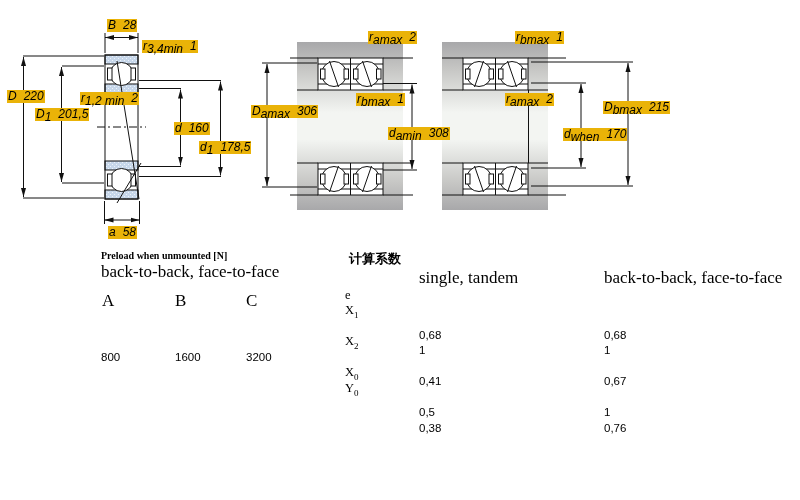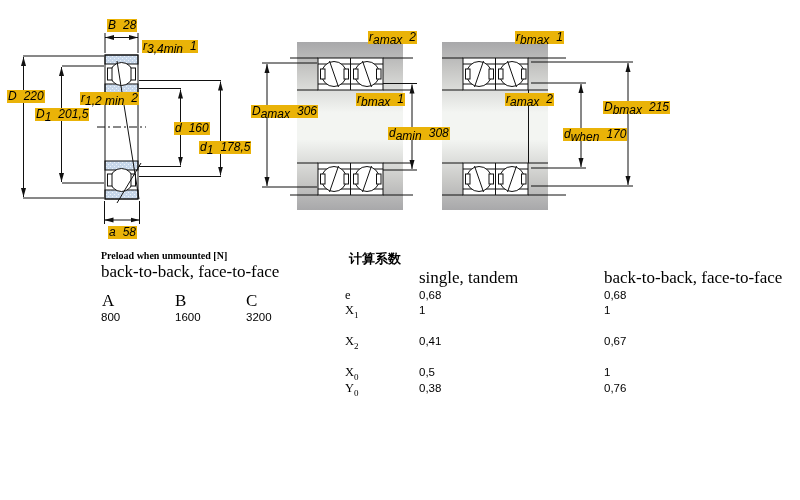--- a/index.html
+++ b/index.html
@@ -8,21 +8,21 @@
   #drawing{position:absolute;left:0;top:0;}
   .dim{position:absolute;font-size:12px;line-height:13px;white-space:nowrap;
        background:#eab308;padding:0 1px;font-style:italic;}
   .dim sub{font-size:12px;line-height:0;}
   .dim .v{margin-left:7px;}
   .ser{font-family:"Liberation Serif",serif;}
   .txt{position:absolute;white-space:nowrap;}
   .bold{font-weight:bold;}
   .t13{font-size:10px;line-height:14px;}
   .t12{font-size:17px;line-height:13px;}
-  .val{font-size:11.5px;line-height:12px;font-family:"Liberation Sans",sans-serif;}
+  .val{font-size:11.5px;line-height:12px;font-family:"Liberation Sans",sans-serif;margin-top:40px;}
   .frow{position:absolute;left:345px;width:430px;height:15px;}
   .frow .fl{position:absolute;left:0;top:0;font-family:"Liberation Serif",serif;font-size:12.5px;}
   .frow .fl sub{font-size:9px;line-height:0;}
   .frow .fv1{position:absolute;left:74px;top:1px;}
   .frow .fv2{position:absolute;left:259px;top:1px;}
 </style>
 </head>
 <body>
 
 <div id="stage">

